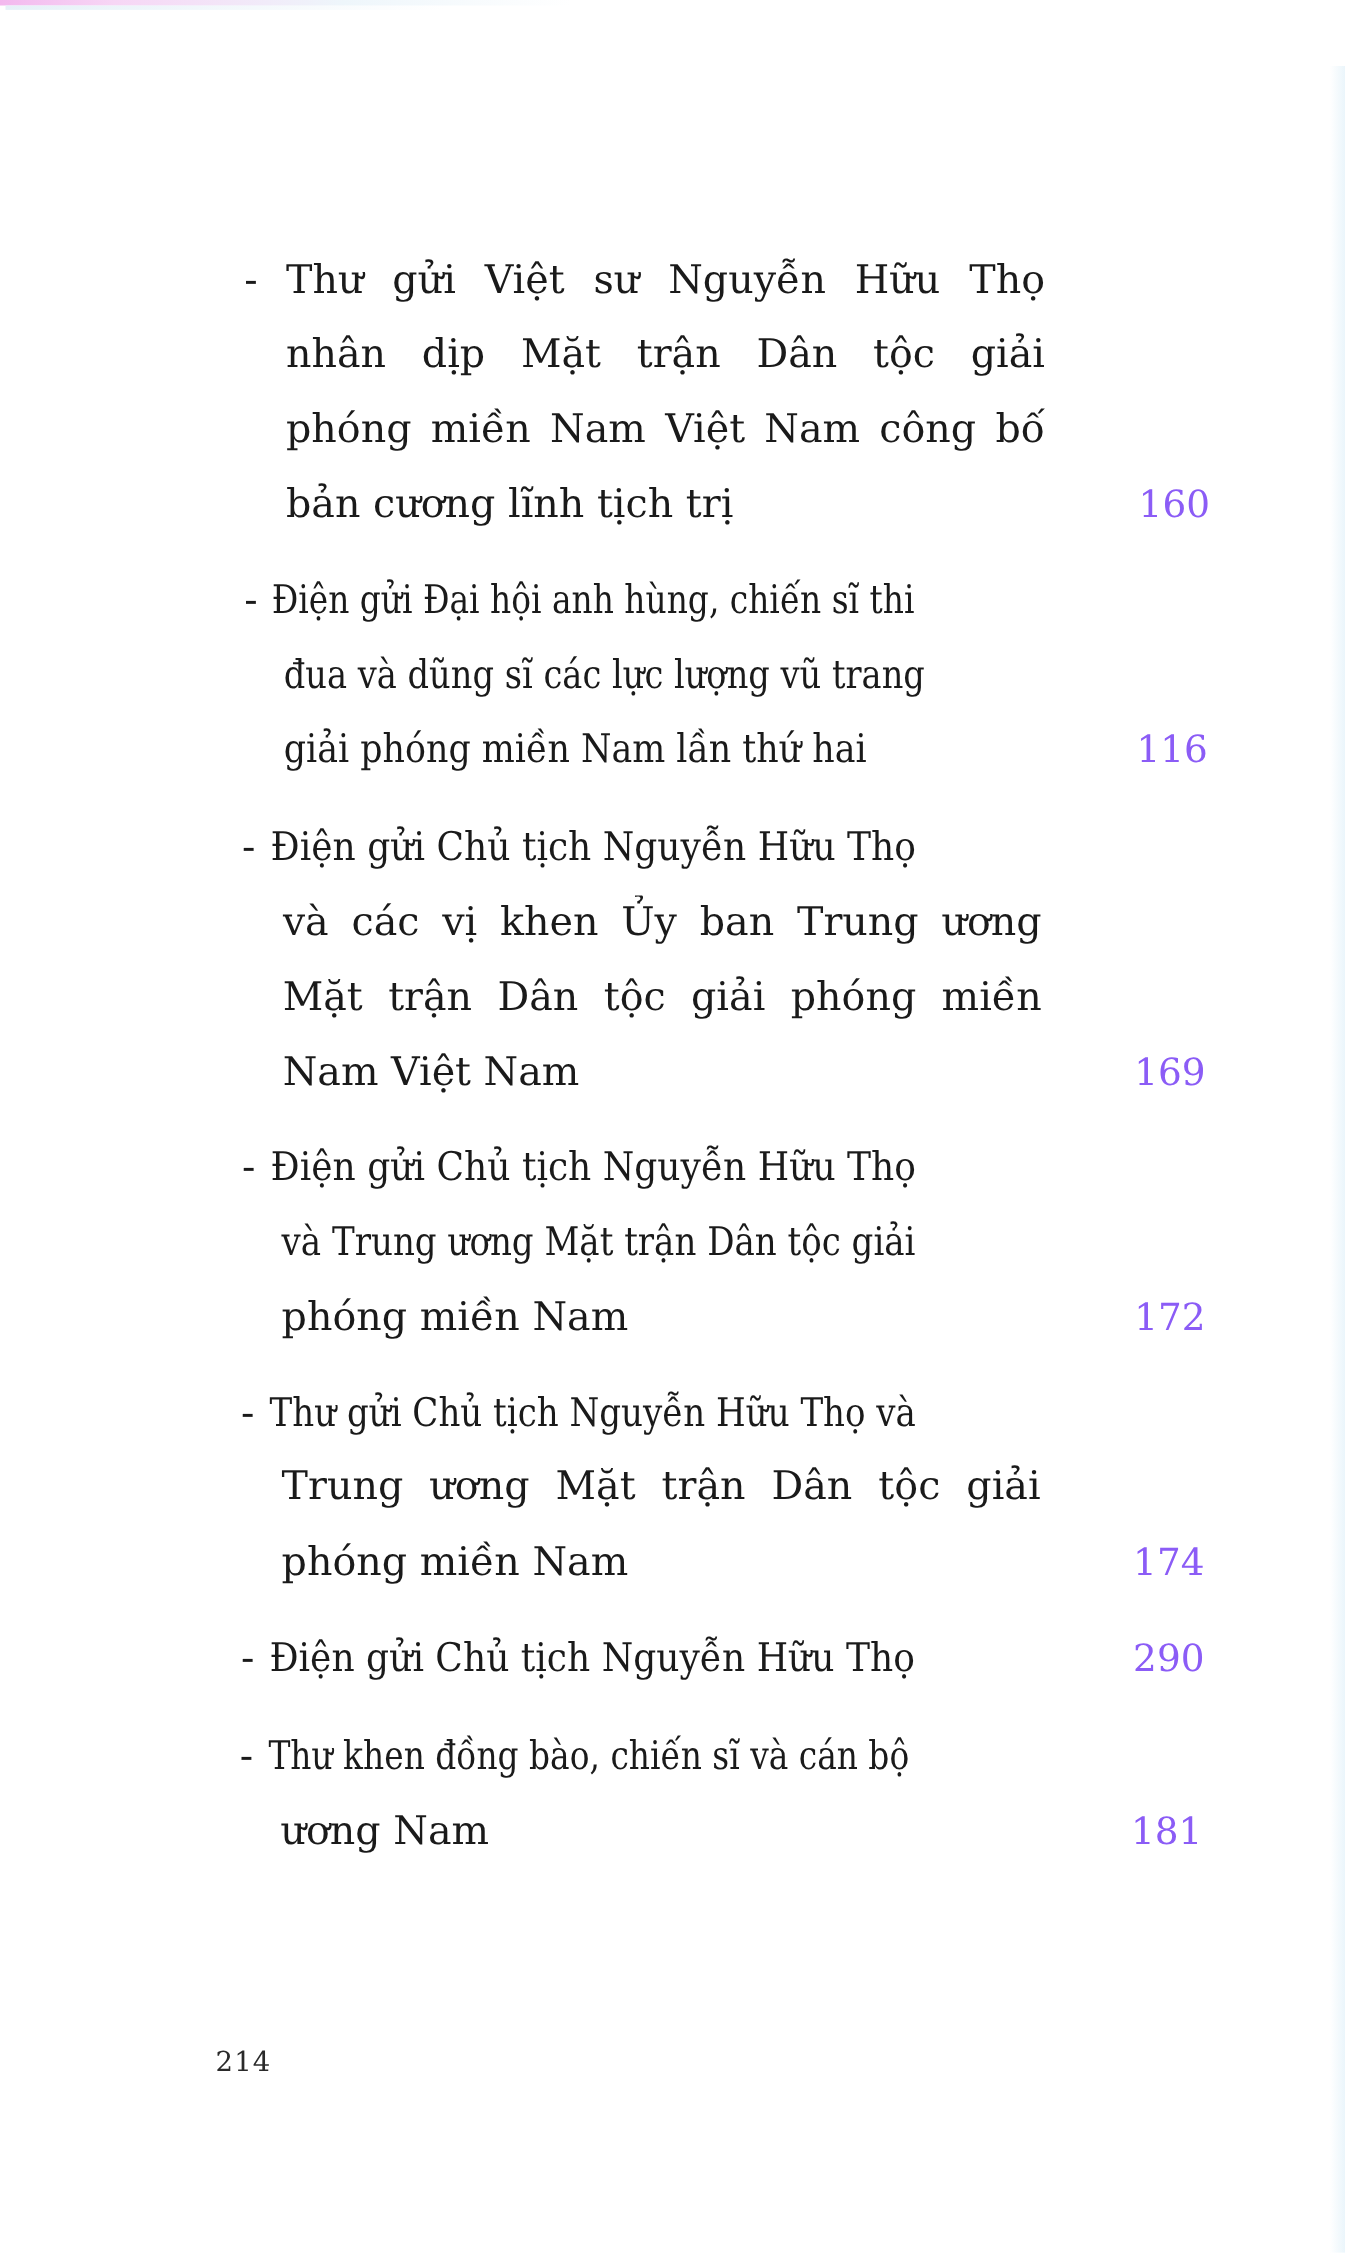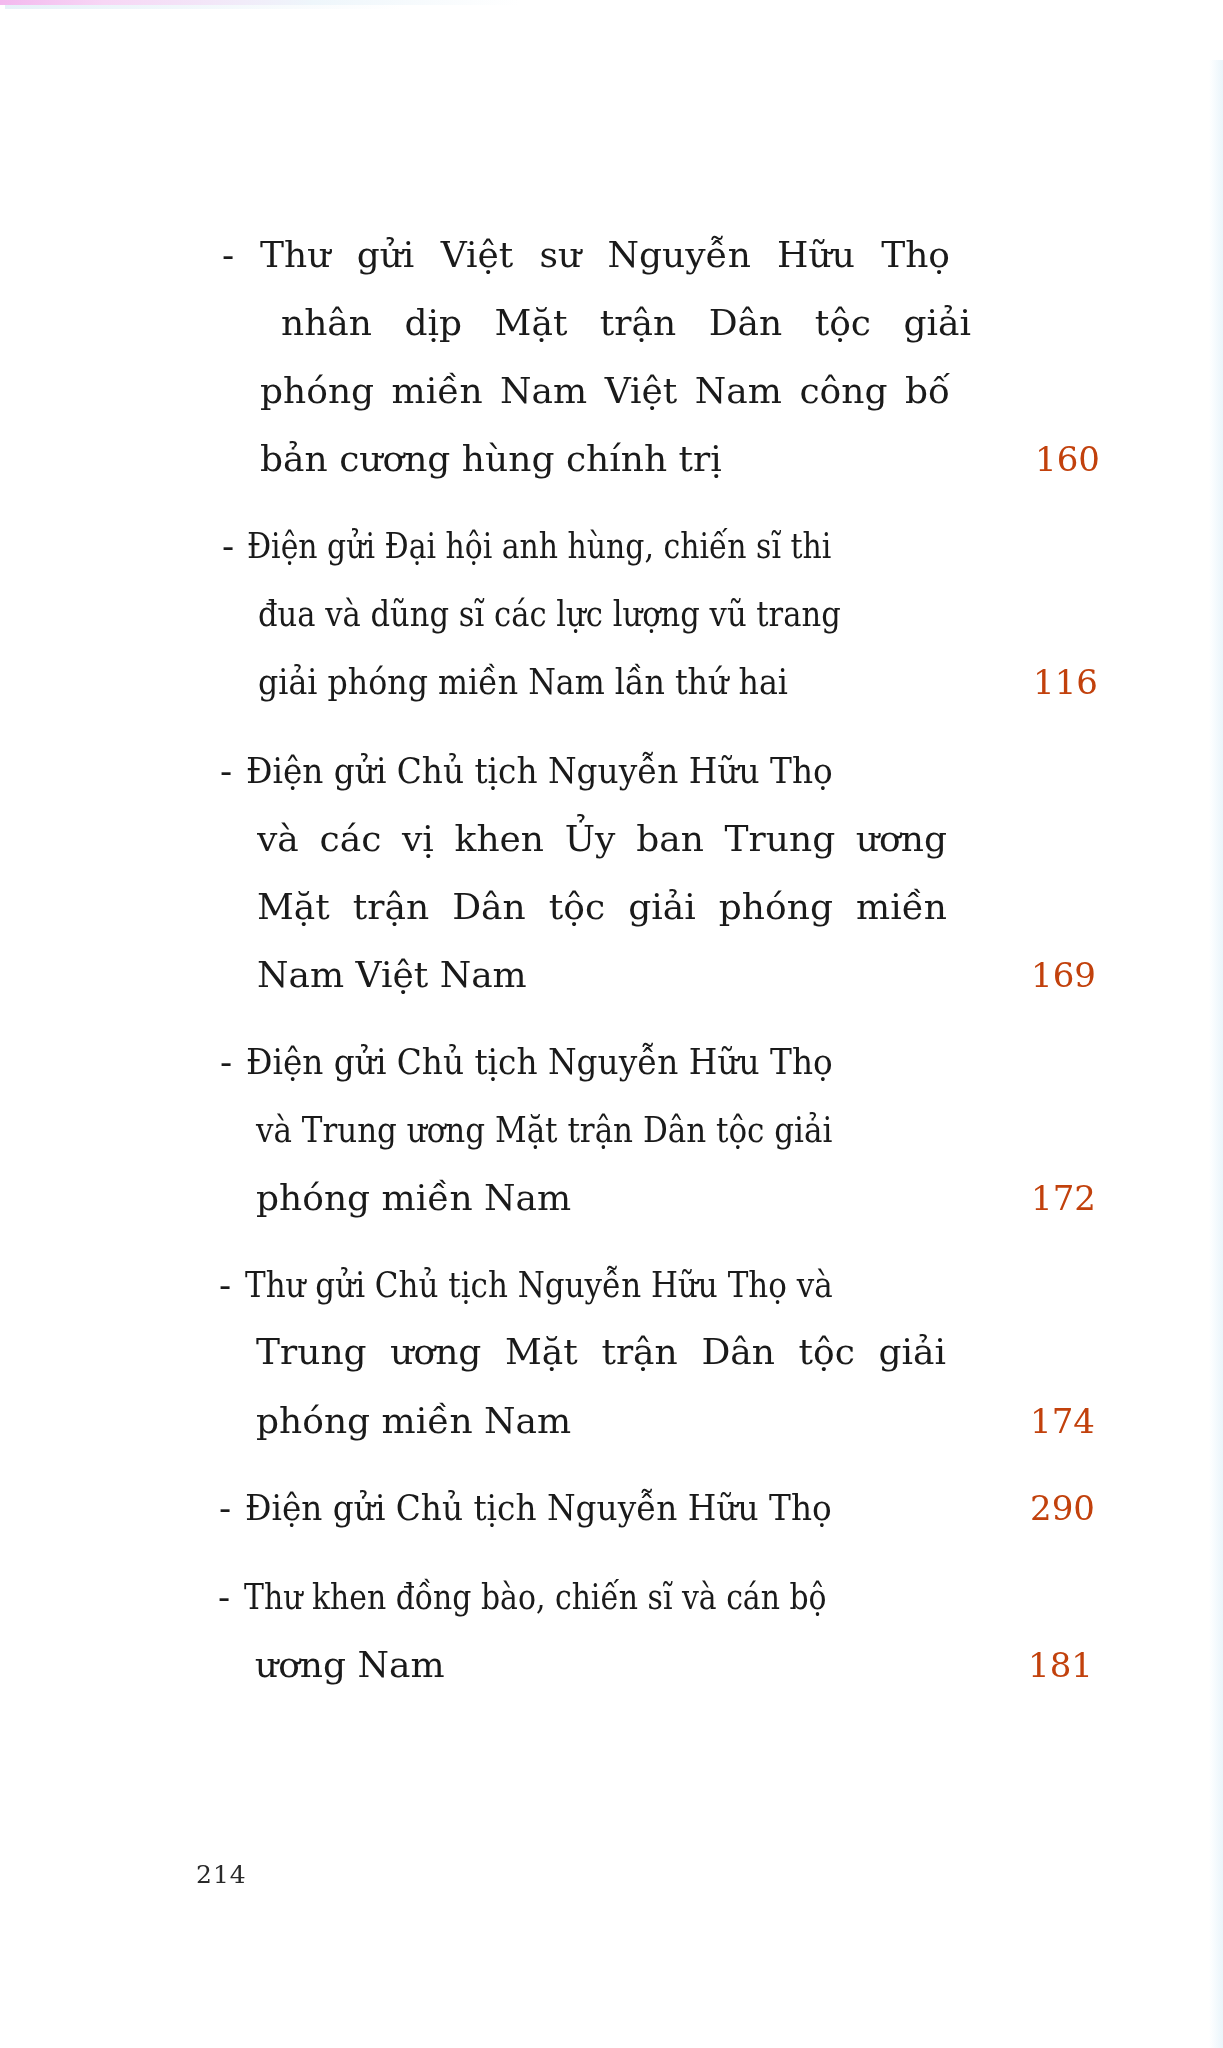--- a/index.html
+++ b/index.html
@@ -11,39 +11,39 @@
   .right-strip { position:absolute; right:0; top:60px; width:14px; height:1988px;
     background: linear-gradient(90deg, rgba(235,245,252,0) 0%, #eaf5fb 100%); }
   .toc { position:absolute; left:0; top:0; width:1223px; height:2048px; }
   .line { position:absolute; height:50px; line-height:50px;
     font-family:"DejaVu Serif", "Liberation Serif", serif; font-size:36px; color:#1a1a1a;
     white-space:nowrap; transform-origin: left center; }
   .line.j { text-align:justify; text-align-last:justify; white-space:normal; overflow:hidden; }
   .dash { position:absolute; font-family:"DejaVu Serif", "Liberation Serif", serif; font-size:36px;
     color:#1a1a1a; height:50px; line-height:50px; }
   .pnum { position:absolute; width:120px; text-align:right; height:50px; line-height:50px;
-    font-family:"DejaVu Serif", "Liberation Serif", serif; font-size:34px; color:#c2410c; }
+    font-family:"DejaVu Serif", "Liberation Serif", serif; font-size:34px; color:#8b5cf6; }
   .folio { position:absolute; left:196px; top:1848px; height:54px; line-height:54px;
     font-family:"DejaVu Serif", "Liberation Serif", serif; font-size:25px; color:#2a2a2a; letter-spacing:1px; }
 </style>
 </head>
 <body>
 
 <div class="top-strip"></div>
 <div class="top-strip2"></div>
 <div class="right-strip"></div>
 
 <div class="toc">
 
   <div>
     <span class="dash" style="left:222px; top:230px;">-</span>
     <div class="line j" style="left:260px; top:230px; width:690px;">Thư gửi Việt sư Nguyễn Hữu Thọ</div>
-    <div class="line j" style="left:260px; top:298px; width:690px;margin-left:21px;">nhân dịp Mặt trận Dân tộc giải</div>
+    <div class="line j" style="left:260px; top:298px; width:690px;">nhân dịp Mặt trận Dân tộc giải</div>
     <div class="line j" style="left:260px; top:366px; width:690px;">phóng miền Nam Việt Nam công bố</div>
-    <div class="line" style="left:260px; top:434px;">bản cương hùng chính trị</div>
+    <div class="line" style="left:260px; top:434px;">bản cương lĩnh tịch trị</div>
     <div class="pnum" style="left:980px; top:434px;">160</div>
   </div>
 
   <div>
     <span class="dash" style="left:222px; top:521px;">-</span>
     <div class="line" style="left:247px; top:521px; transform:scaleX(0.83);">Điện gửi Đại hội anh hùng, chiến sĩ thi</div>
     <div class="line" style="left:258px; top:589px; transform:scaleX(0.85);">đua và dũng sĩ các lực lượng vũ trang</div>
     <div class="line" style="left:258px; top:657px; transform:scaleX(0.88);">giải phóng miền Nam lần thứ hai</div>
     <div class="pnum" style="left:978px; top:657px;">116</div>
   </div>

